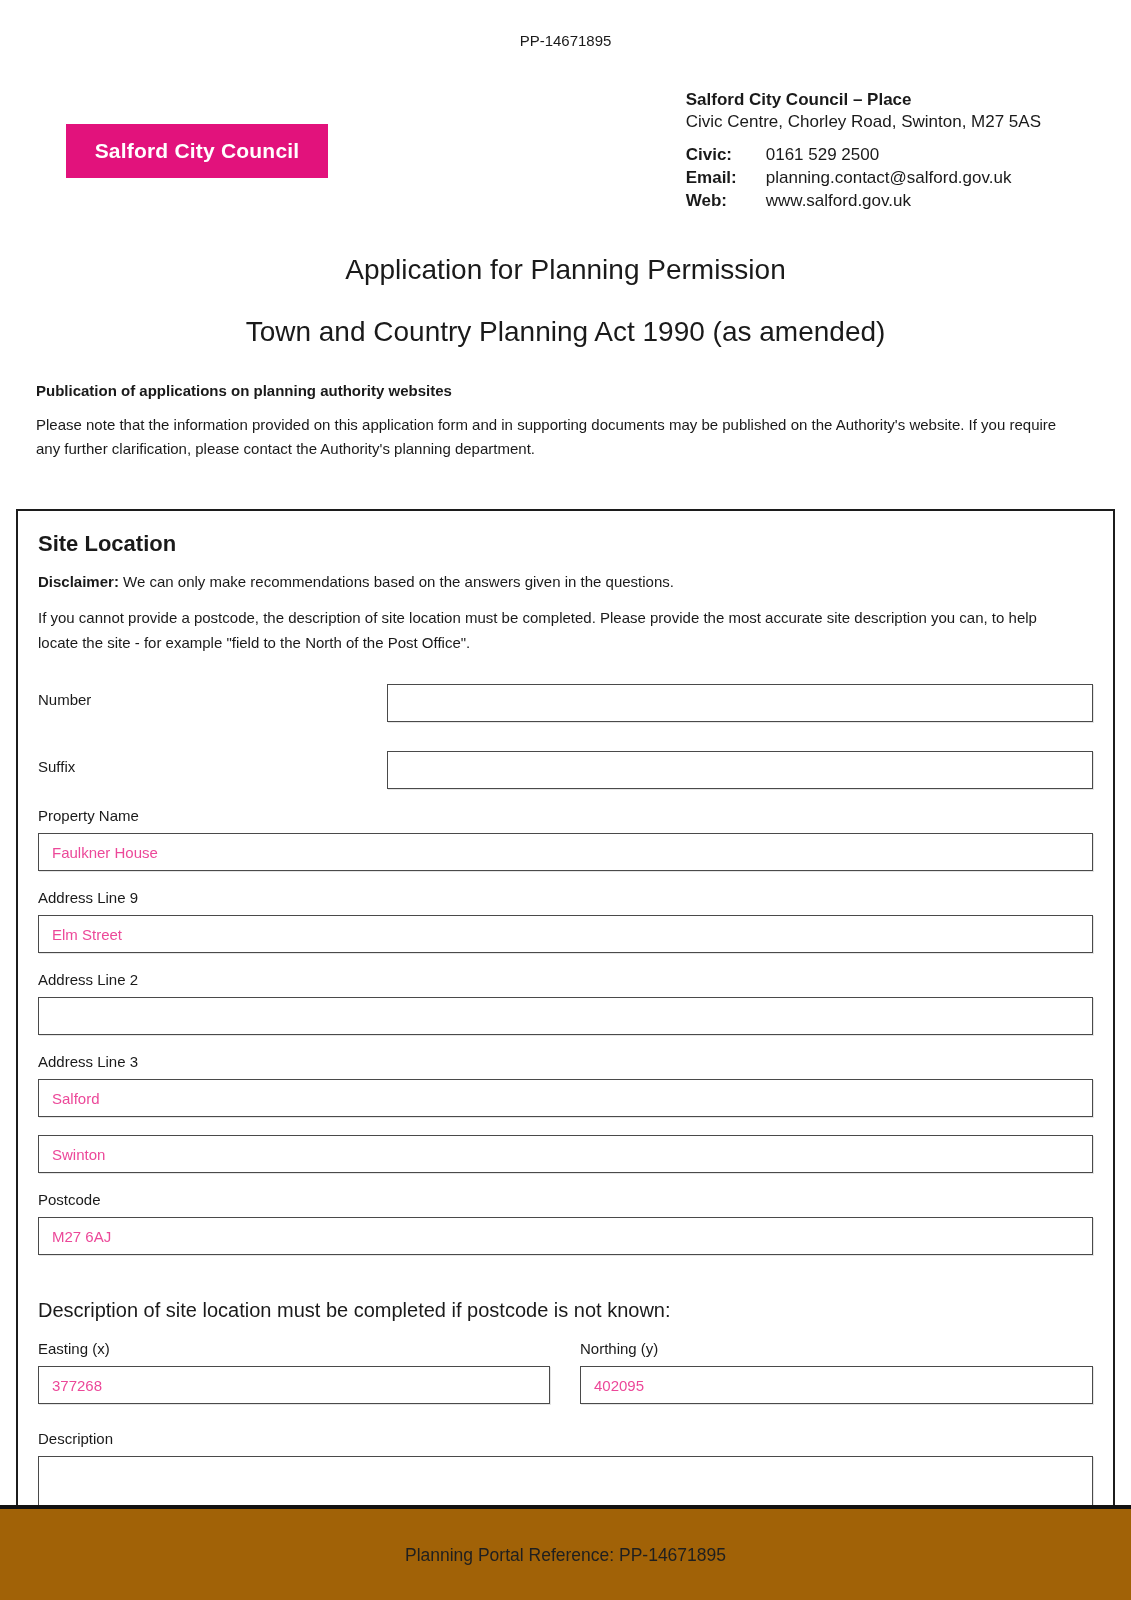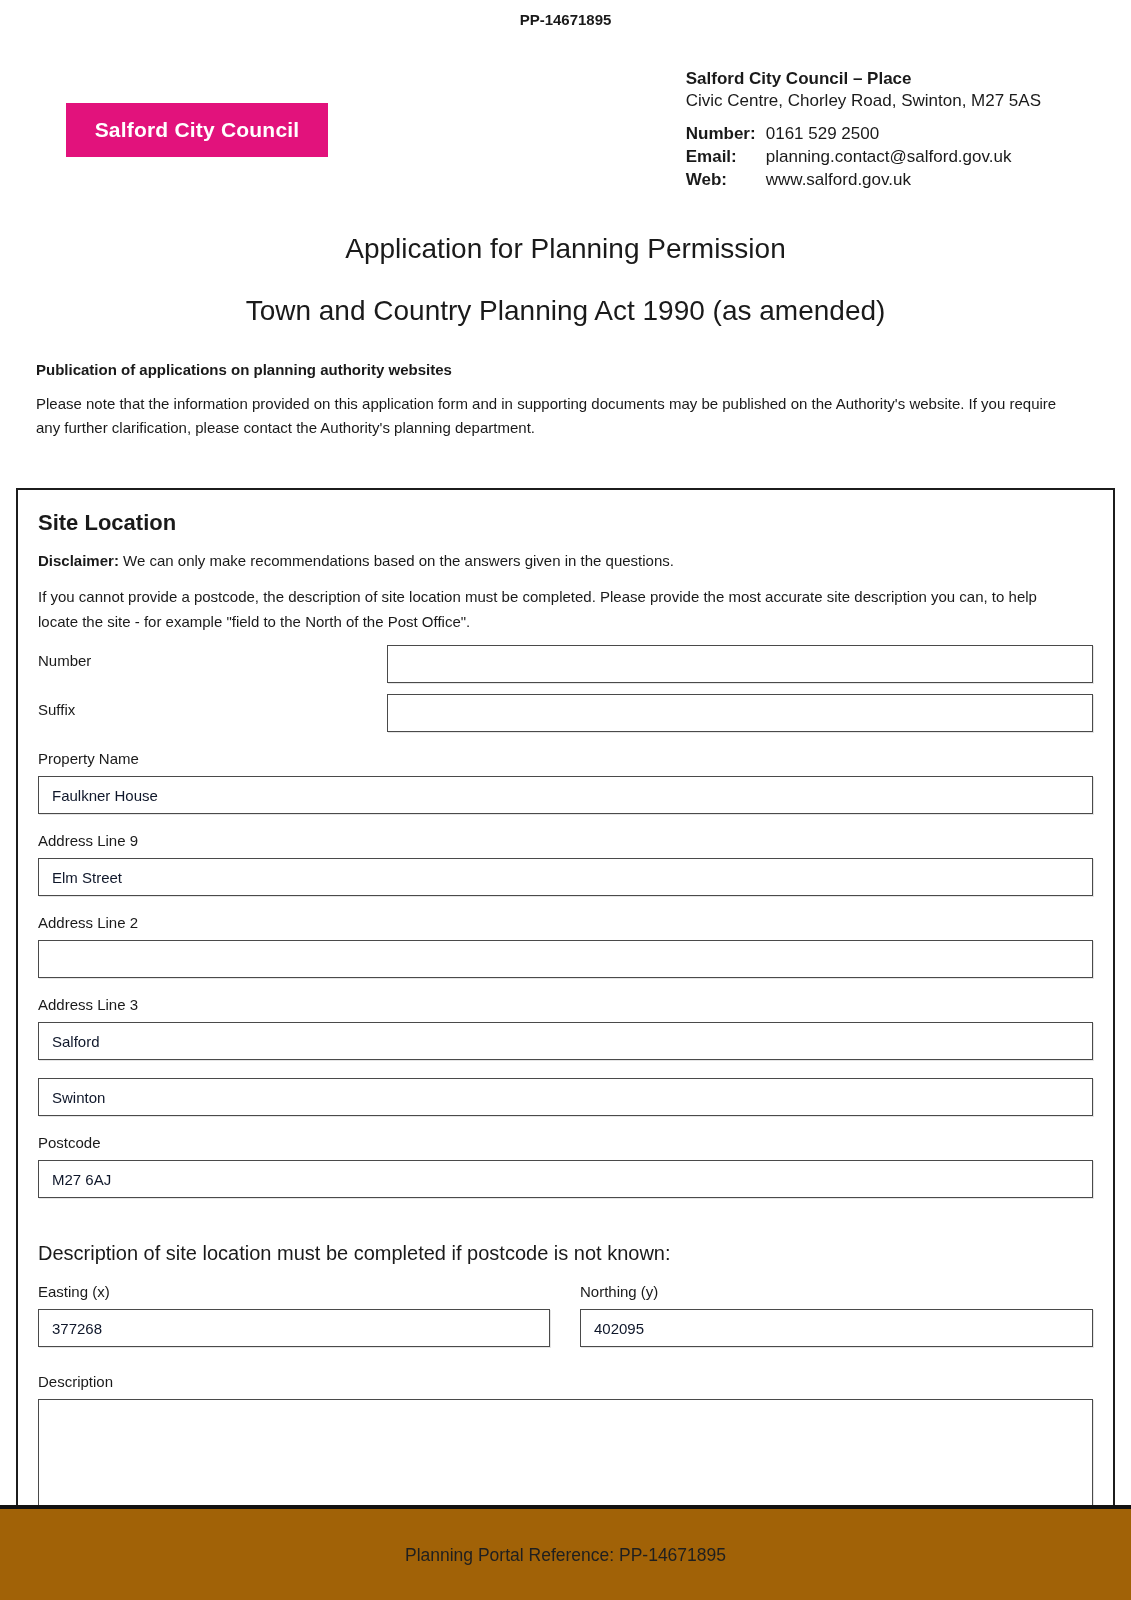--- a/index.html
+++ b/index.html
@@ -9,23 +9,23 @@
     width: 1131px;
     height: 1600px;
     margin: 0 auto;
     background: #ffffff;
     overflow: hidden;
     font-family: "Liberation Sans", sans-serif;
     color: #1a1a1a;
   }
   .ref {
     text-align: center;
-    font-weight: bold;
+    font-weight: normal;
     font-size: 15px;
-    padding-top: 11px;
+    padding-top: 32px;
   }
   .header {
     display: flex;
     justify-content: space-between;
     align-items: center;
     margin: 40px 90px 0 66px;
   }
   .logo {
     width: 262px;
     height: 54px;
@@ -58,27 +58,27 @@
   .disclaimer { font-size: 15px; margin-top: 16px; }
   .disclaimer .dlabel { font-weight: bold; }
   .intro { font-size: 15px; line-height: 25px; margin-top: 15px; padding-right: 30px; }
   .flabel { font-size: 15px; color: #1a1a1a; }
   .fld {
     height: 38px;
     border: 1.5px solid #4a4a4a;
     background: #ffffff;
     font-family: "Liberation Sans", sans-serif;
     font-size: 15px;
-    color: #0f172a;
+    color: #ec4899;
     padding: 0 13px;
     border-radius: 0;
     box-shadow: 1px 1px 0 rgba(0,0,0,0.10);
     outline: none;
   }
-  .row-inline { display: flex; margin-top: 11px; }
+  .row-inline { display: flex; margin-top: 29px; }
   .row-inline .flabel { width: 349px; flex: 0 0 349px; padding-top: 7px; }
   .row-inline .fld { flex: 1; }
   .row-stacked { margin-top: 18px; }
   .row-stacked .flabel { display: block; margin-bottom: 9px; }
   .row-stacked .fld { width: 100%; display: block; }
   .desc-heading { font-size: 20px; margin-top: 44px; font-weight: normal; }
   .coords { display: flex; gap: 30px; margin-top: 18px; }
   .coord-e { width: 512px; flex: 0 0 512px; }
   .coord-n { flex: 1; }
   .coords .flabel { display: block; margin-bottom: 9px; }
@@ -114,21 +114,21 @@
 
   <div class="ref">PP-14671895</div>
 
   <div class="header">
     <div class="logo" style="background: rgb(226, 18, 124);">Salford City Council</div>
     <div class="contact">
       <div class="org">Salford City Council – Place</div>
       <div>Civic Centre, Chorley Road, Swinton, M27 5AS</div>
       <div class="contact-rows">
         <div class="contact-row">
-          <span class="clabel">Number:</span>
+          <span class="clabel">Civic:</span>
           <span>0161 529 2500</span>
         </div>
         <div class="contact-row">
           <span class="clabel">Email:</span>
           <span>planning.contact@salford.gov.uk</span>
         </div>
         <div class="contact-row">
           <span class="clabel">Web:</span>
           <span>www.salford.gov.uk</span>
         </div>

